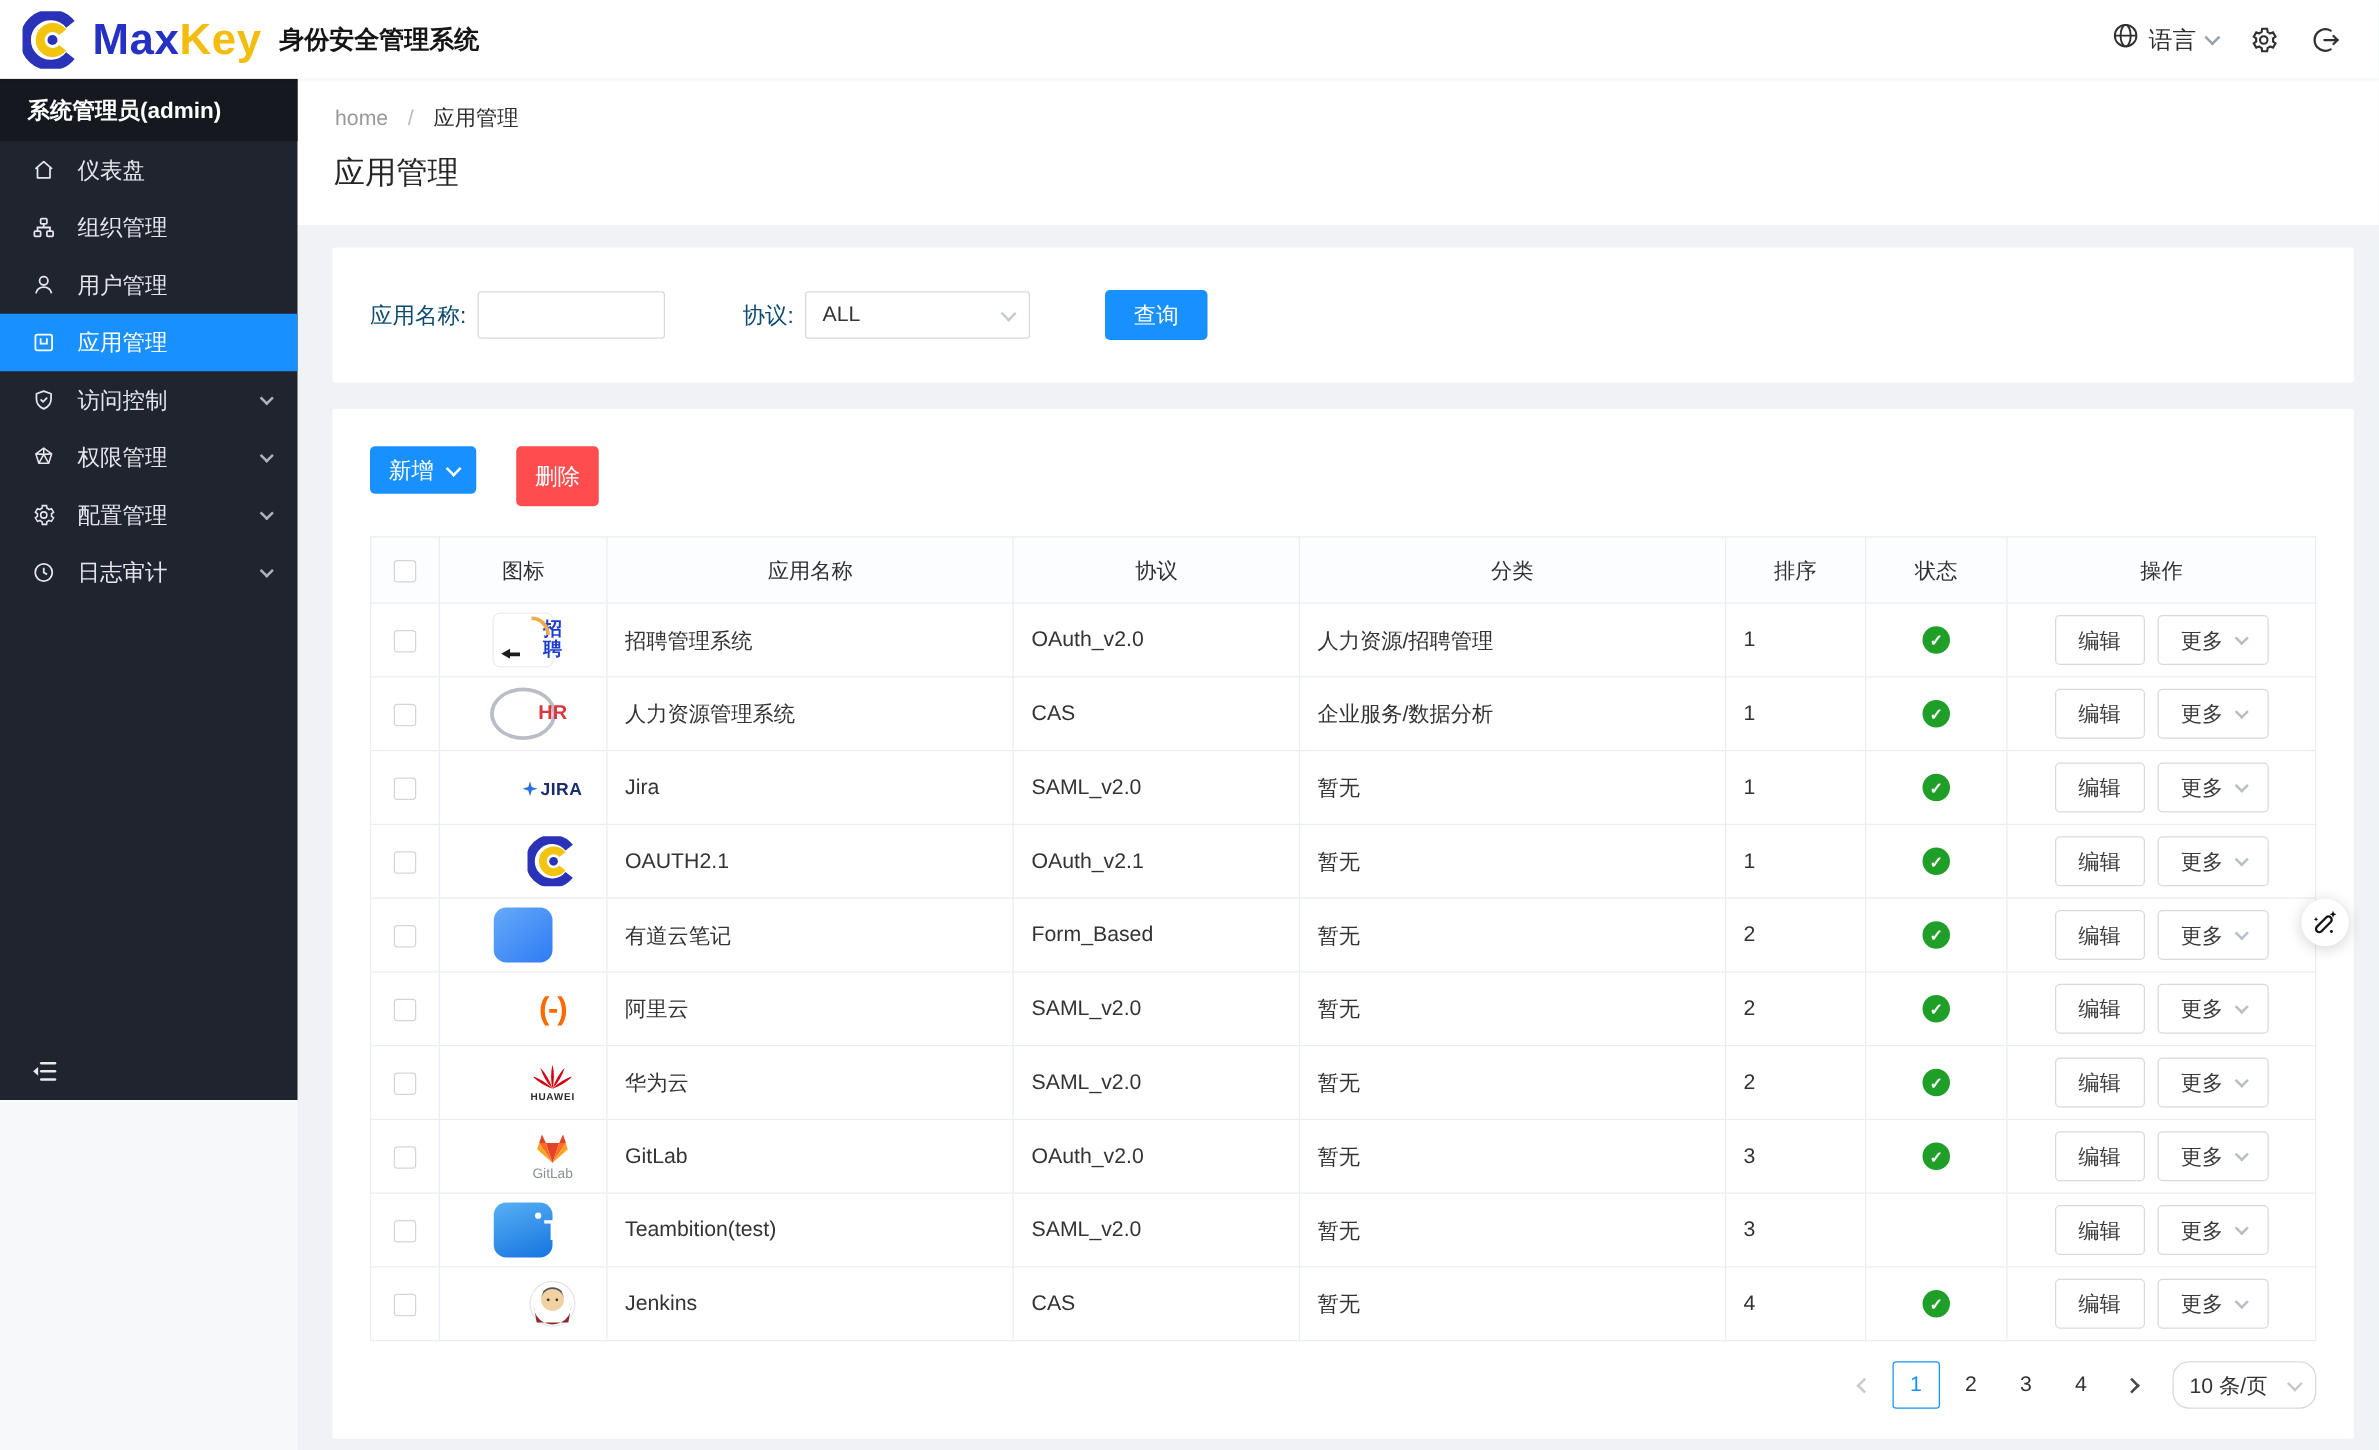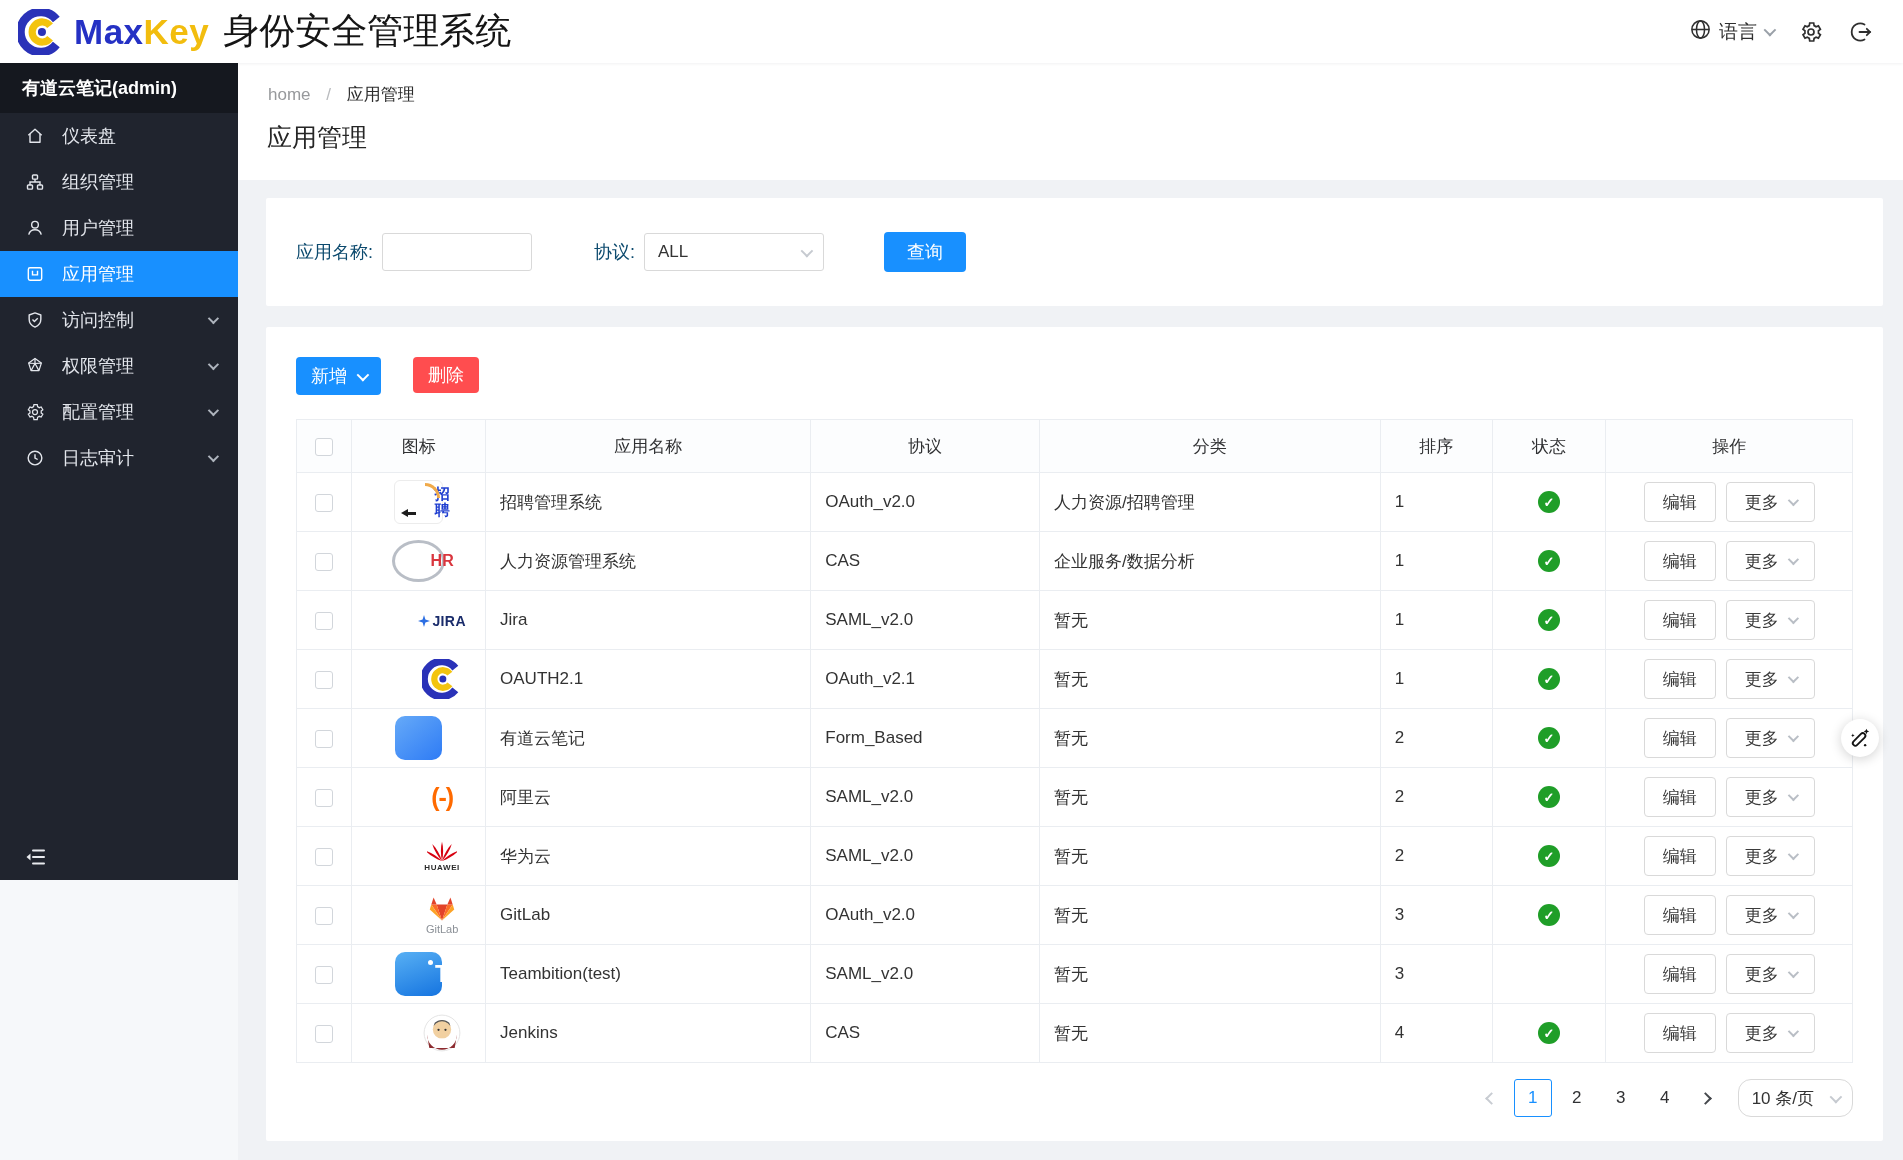--- a/index.html
+++ b/index.html
@@ -6,21 +6,21 @@
   html,body { width:1903px; height:1160px; overflow:hidden; background:#f0f2f5;
               font-family:"Liberation Sans", sans-serif; color:#333; }
 
   
   .app-header { position:absolute; left:0; top:0; width:1903px; height:63px; background:#fff;
                 display:flex; align-items:center; padding:0 30px 0 18px; z-index:30;
                 box-shadow:0 1px 3px rgba(0,21,41,.06); }
   .logo { display:flex; align-items:center; margin-right:10px; }
   .brand { font-size:35px; font-weight:bold; letter-spacing:.5px; display:flex; align-items:baseline; }
   .brand .max { color:#2531c4; } .brand .key { color:#f2bd0e; }
-  .brand-title { font-size:36px; font-weight:normal; color:#151515; margin-left:14px; }
+  .brand-title { font-size:20px; font-weight:bold; color:#151515; margin-left:14px; }
   .header-right { margin-left:auto; display:flex; align-items:center; gap:26px; color:#2f2f2f; }
   .lang { display:flex; align-items:center; gap:7px; font-size:19px; cursor:pointer; }
   .hbtn { display:flex; align-items:center; cursor:pointer; }
 
   .chev { display:inline-block; width:9px; height:9px; border-right:2px solid #9aa0a8;
           border-bottom:2px solid #9aa0a8; transform:rotate(45deg) translateY(-2px); }
   .chev.white { border-color:#fff; }
 
   
   .sidebar { position:absolute; left:0; top:63px; width:238px; height:817px; background:#20242e; z-index:20; }
@@ -55,21 +55,21 @@
               font-size:17px; color:#333; background:#fff; cursor:pointer; }
   .f-select .chev { border-color:#c6cad0; }
   .btn { border:none; cursor:pointer; font-family:inherit; }
   .btn-primary { height:40px; padding:0 23px; background:#1890ff; color:#fff; border-radius:4px;
                  font-size:18px; margin-left:60px; }
 
   .main-card { margin:21px 20px 0 28px; background:#fff; border-radius:2px; padding:30px 30px 24px; }
   .toolbar { display:flex; gap:32px; margin-bottom:24px; }
   .btn-add { height:38px; padding:0 15px; background:#1890ff; color:#fff; border-radius:4px;
              font-size:18px; display:inline-flex; align-items:center; gap:10px; }
-  .btn-del { height:36px; padding:0 15px; background:#ff4d4f; color:#fff; border-radius:4px; font-size:18px; }
+  .btn-del { height:48px; padding:0 15px; background:#ff4d4f; color:#fff; border-radius:4px; font-size:18px; }
 
   table { width:100%; border-collapse:collapse; table-layout:fixed; }
   th, td { border:1px solid #eaedf1; }
   th { height:53px; font-size:17px; font-weight:500; color:#303133; background:#fcfdfe; text-align:center; }
   td { height:59px; font-size:17px; color:#333; text-align:center; }
   td.l { text-align:left; padding-left:14px; }
   .cb { width:18px; height:18px; border:1px solid #d2d6db; border-radius:3px; background:#fff;
         display:inline-block; vertical-align:middle; cursor:pointer; }
   .ok { width:22px; height:22px; border-radius:50%; background:#1f9e28; color:#fff;
         display:inline-flex; align-items:center; justify-content:center; font-size:13px; font-weight:bold; }
@@ -158,21 +158,21 @@
       <svg width="24" height="24" viewBox="0 0 24 24" fill="none" stroke="#2f2f2f" stroke-width="1.8" stroke-linecap="round">
         <path d="M15.5 4.5 A8.6 8.6 0 1 0 15.5 19.5"></path>
         <path d="M10.5 12 H21"></path>
         <path d="M17.8 8.8 L21 12 L17.8 15.2"></path>
       </svg>
     </span>
   </div>
 </header>
 
 <aside class="sidebar">
-  <div class="admin-bar">有道云笔记(admin)</div>
+  <div class="admin-bar">系统管理员(admin)</div>
   <nav>
       <div class="menu-item">
         <span class="micon">
           <svg width="20" height="20" viewBox="0 0 24 24" fill="none" stroke="currentColor" stroke-width="1.7" stroke-linejoin="round">
             <path d="M4 11 L12 4 L20 11"></path>
             <path d="M6 9.5 V19.5 H18 V9.5"></path>
           </svg>
         </span>
         <span>仪表盘</span>
       </div>

